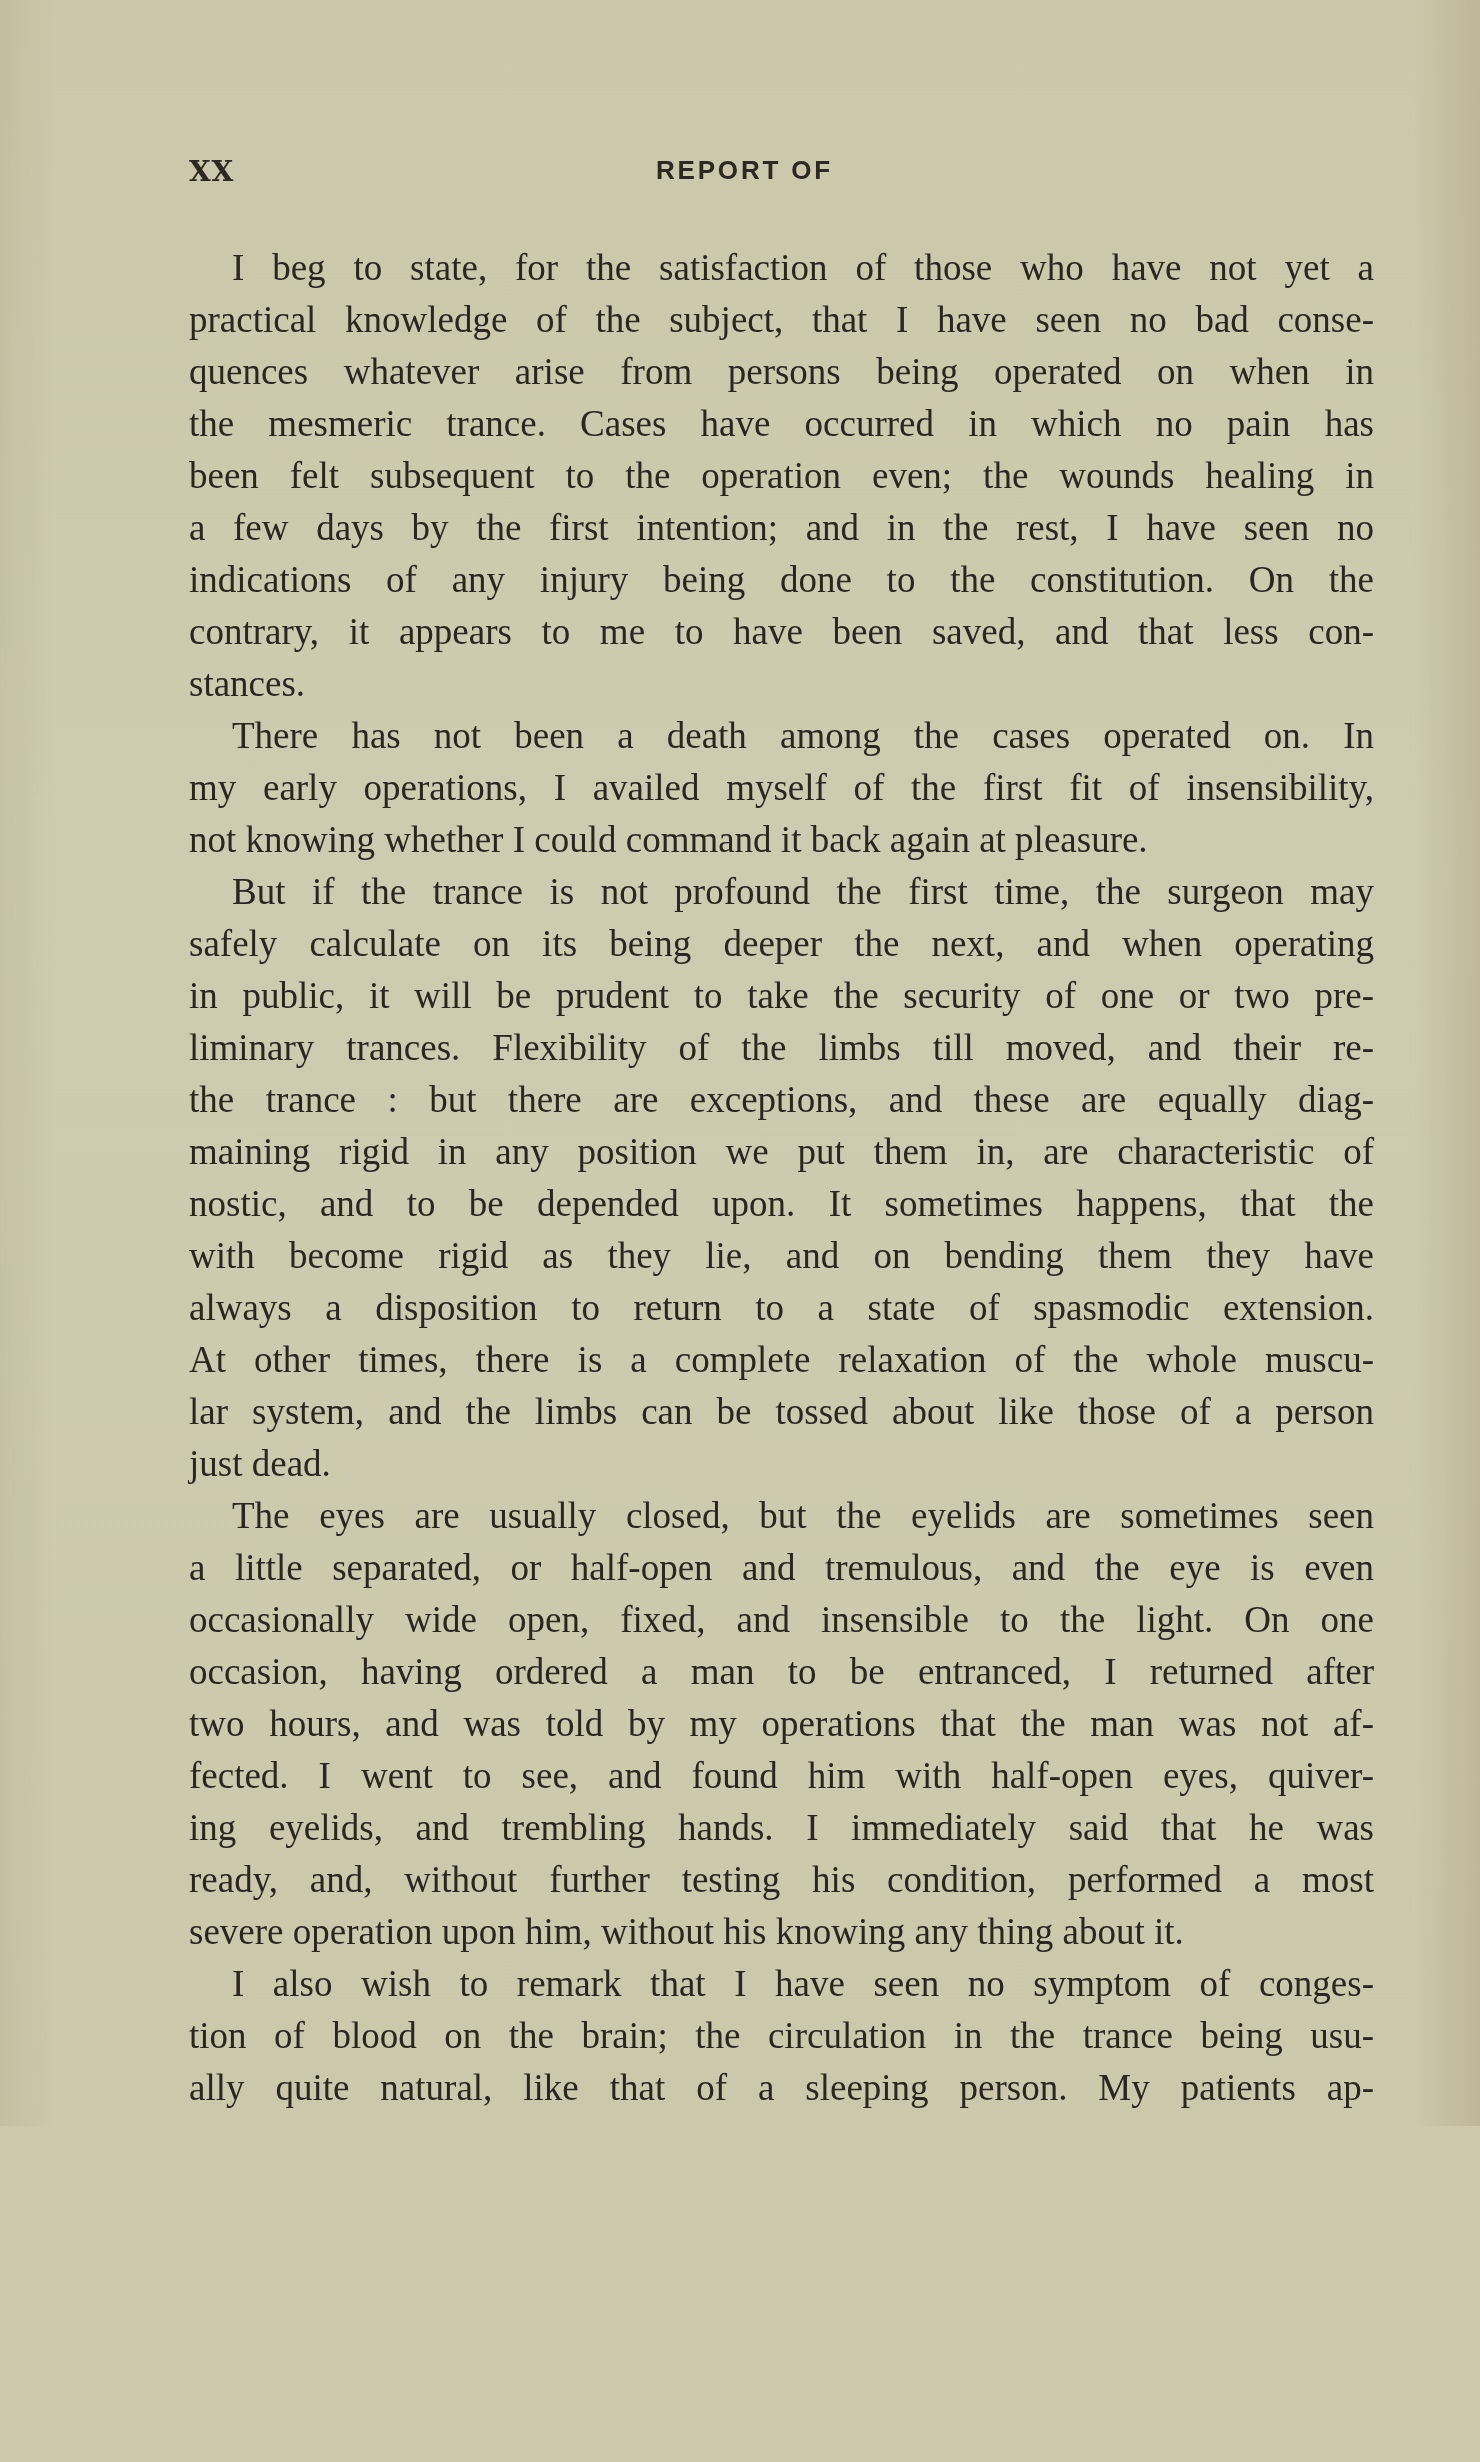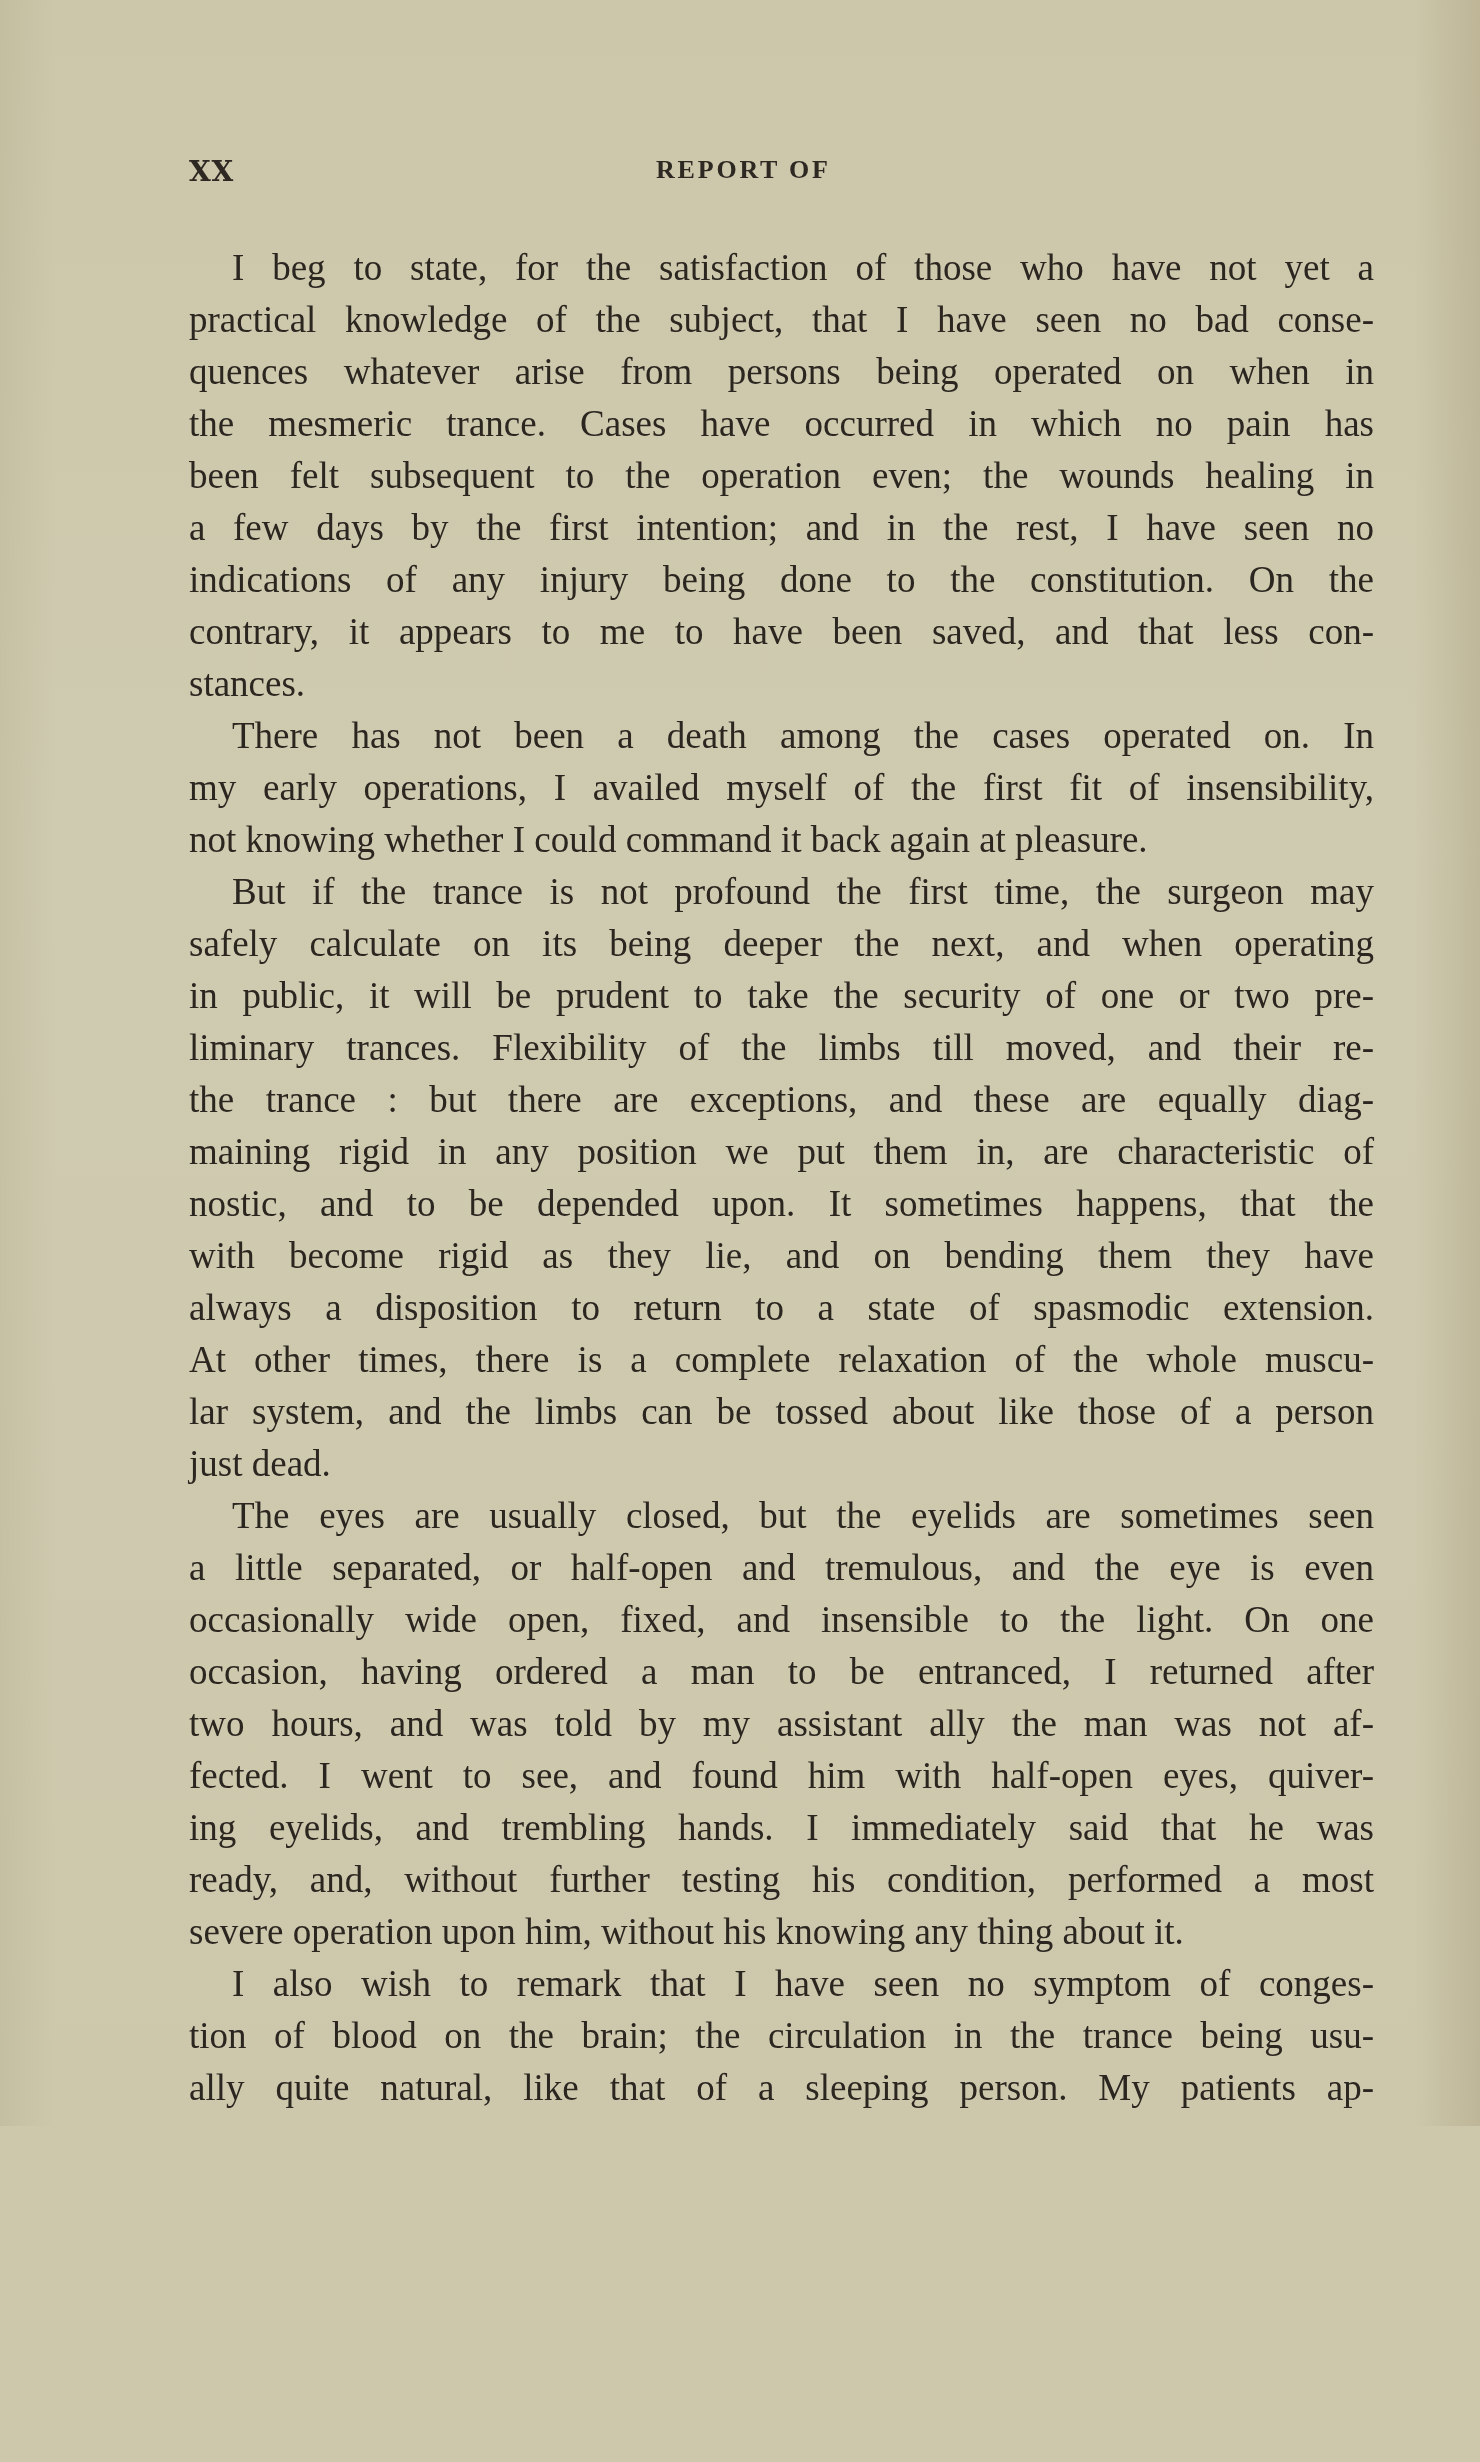--- a/index.html
+++ b/index.html
@@ -36,21 +36,21 @@
       font-family: "DejaVu Serif", serif;
       font-weight: bold;
       font-size: 28px;
       letter-spacing: 0.9px;
       color: #2e2822;
     }
     .head-title {
       position: absolute;
       left: 467px;
       top: 0;
-      font-family: Liberation Serif, serif;
+      font-family: Liberation Sans, sans-serif;
       font-weight: bold;
       font-size: 26px;
       letter-spacing: 2.8px;
       color: #2e2822;
     }
     .body-text {
       position: absolute;
       top: 242px;
       left: 189px;
       width: 1185px;
@@ -117,21 +117,21 @@
       <span class="line">At other times, there is a complete relaxation of the whole muscu-</span>
       <span class="line">lar system, and the limbs can be tossed about like those of a person</span>
       <span class="line last">just dead.</span>
     </div>
 
     <div class="para">
       <span class="line indent">The eyes are usually closed, but the eyelids are sometimes seen</span>
       <span class="line">a little separated, or half-open and tremulous, and the eye is even</span>
       <span class="line">occasionally wide open, fixed, and insensible to the light.  On one</span>
       <span class="line">occasion, having ordered a man to be entranced, I returned after</span>
-      <span class="line">two hours, and was told by my assistant ally the man was not af-</span>
+      <span class="line">two hours, and was told by my operations that the man was not af-</span>
       <span class="line">fected.  I went to see, and found him with half-open eyes, quiver-</span>
       <span class="line">ing eyelids, and trembling hands.  I immediately said that he was</span>
       <span class="line">ready, and, without further testing his condition, performed a most</span>
       <span class="line last">severe operation upon him, without his knowing any thing about it.</span>
     </div>
 
     <div class="para">
       <span class="line indent">I also wish to remark that I have seen no symptom of conges-</span>
       <span class="line">tion of blood on the brain; the circulation in the trance being usu-</span>
       <span class="line">ally quite natural, like that of a sleeping person.  My patients ap-</span>

